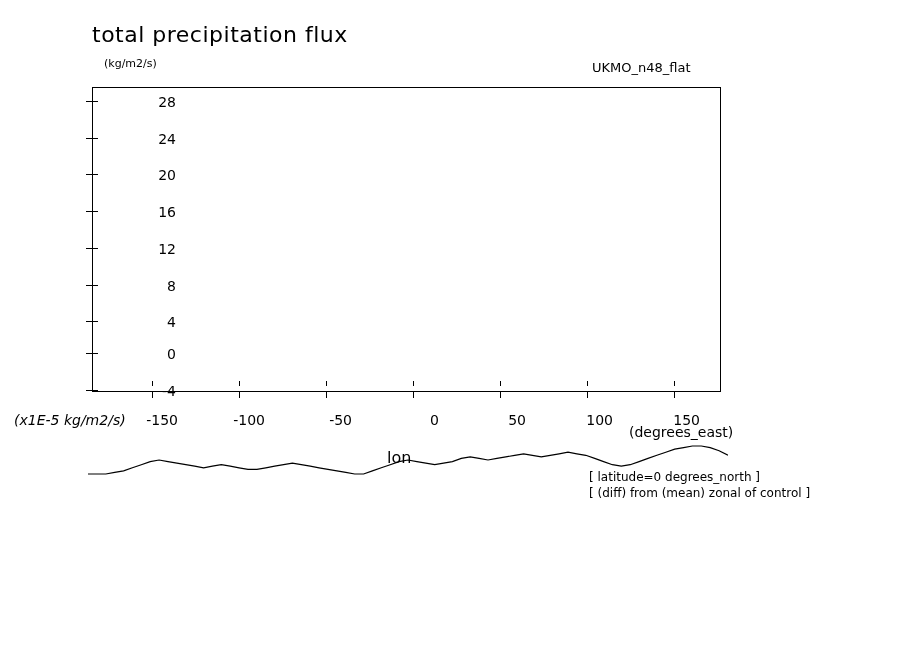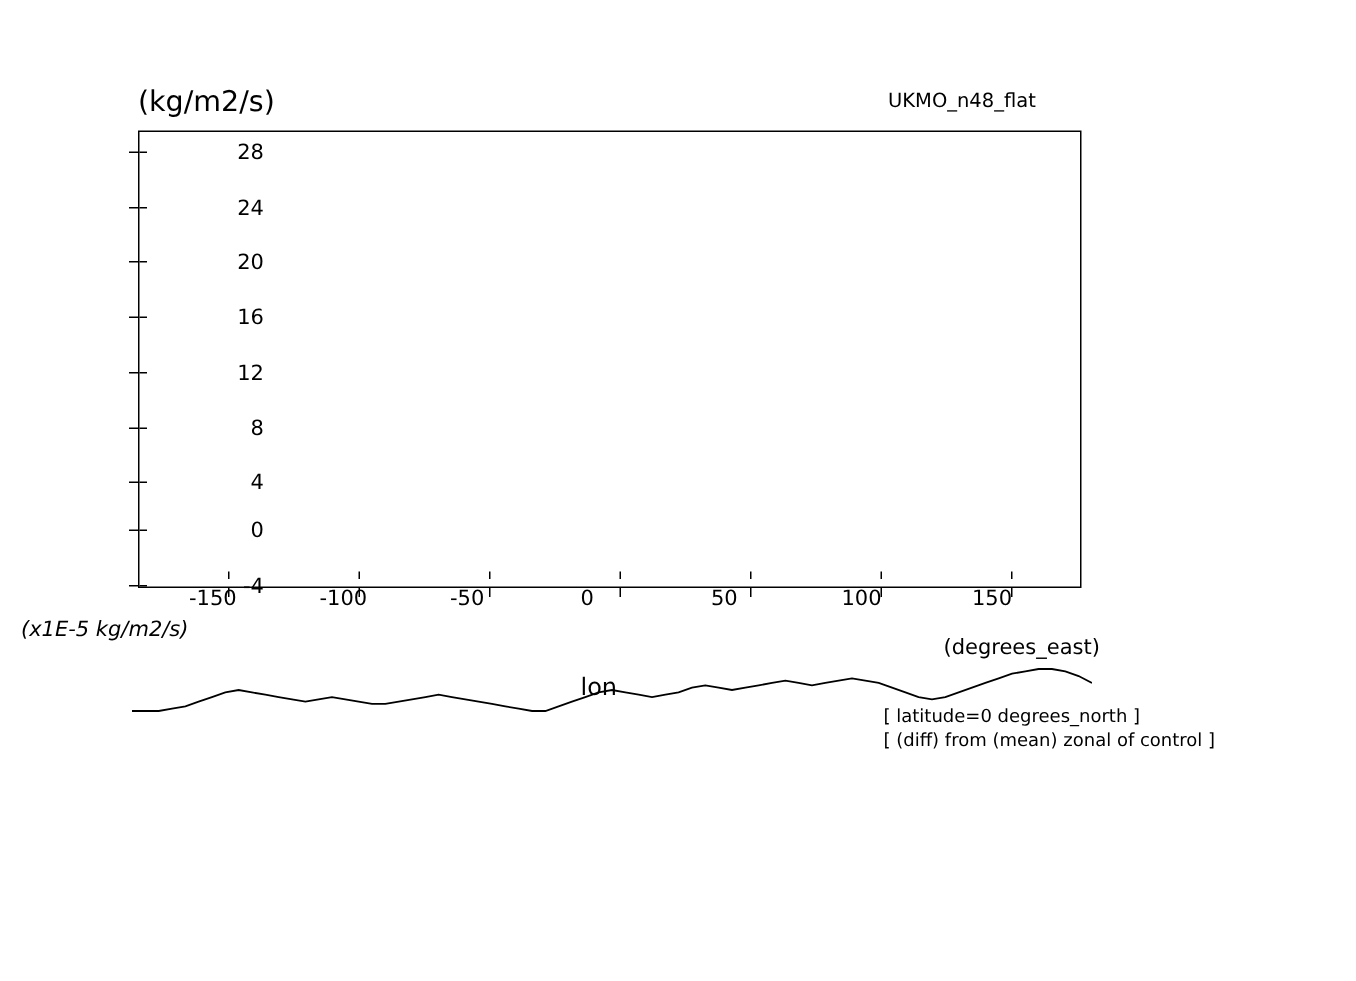--- a/index.html
+++ b/index.html
@@ -21,23 +21,23 @@
     white-space: nowrap;
     color: #000000;
   }
   #title {
     left: 92px;
     top: 22px;
     font-size: 22px;
     letter-spacing: 0.5px;
   }
   #units {
-    left: 92px;
+    left: 104px;
     top: 57px;
-    font-size: 19px;
+    font-size: 11px;
   }
   #dataset {
     left: 592px;
     top: 60px;
     font-size: 13px;
     text-align: center;
   }
   #plotframe {
     position: absolute;
     left: 92px;
@@ -64,23 +64,23 @@
   }
   .ytick-mark-in {
     position: absolute;
     left: 93px;
     width: 5px;
     height: 1px;
     background: #000000;
   }
   .xtick-label {
     position: absolute;
-    top: 391px;
-    font-size: 14px;
-    text-align: left;
+    top: 412px;
+    font-size: 14px;
+    text-align: right;
     white-space: nowrap;
   }
   .xtick-mark {
     position: absolute;
     top: 392px;
     width: 1px;
     height: 6px;
     background: #000000;
   }
   .xtick-mark-in {
@@ -122,20 +122,21 @@
     top: 440px;
     width: 640px;
     height: 40px;
   }
 </style>
 </head>
 <body>
 
 <div id="page">
 
+  <div class="txt" id="title">total precipitation flux</div>
   <div class="txt" id="units">(kg/m2/s)</div>
   <div class="txt" id="dataset">UKMO_n48_flat</div>
 
   <div id="plotframe"></div>
 
   <div class="txt ytick-label" style="top:94px;">28</div>
   <div class="ytick-mark" style="top:101px;"></div>
   <div class="ytick-mark-in" style="top:101px;"></div>
 
   <div class="txt ytick-label" style="top:131px;">24</div>

